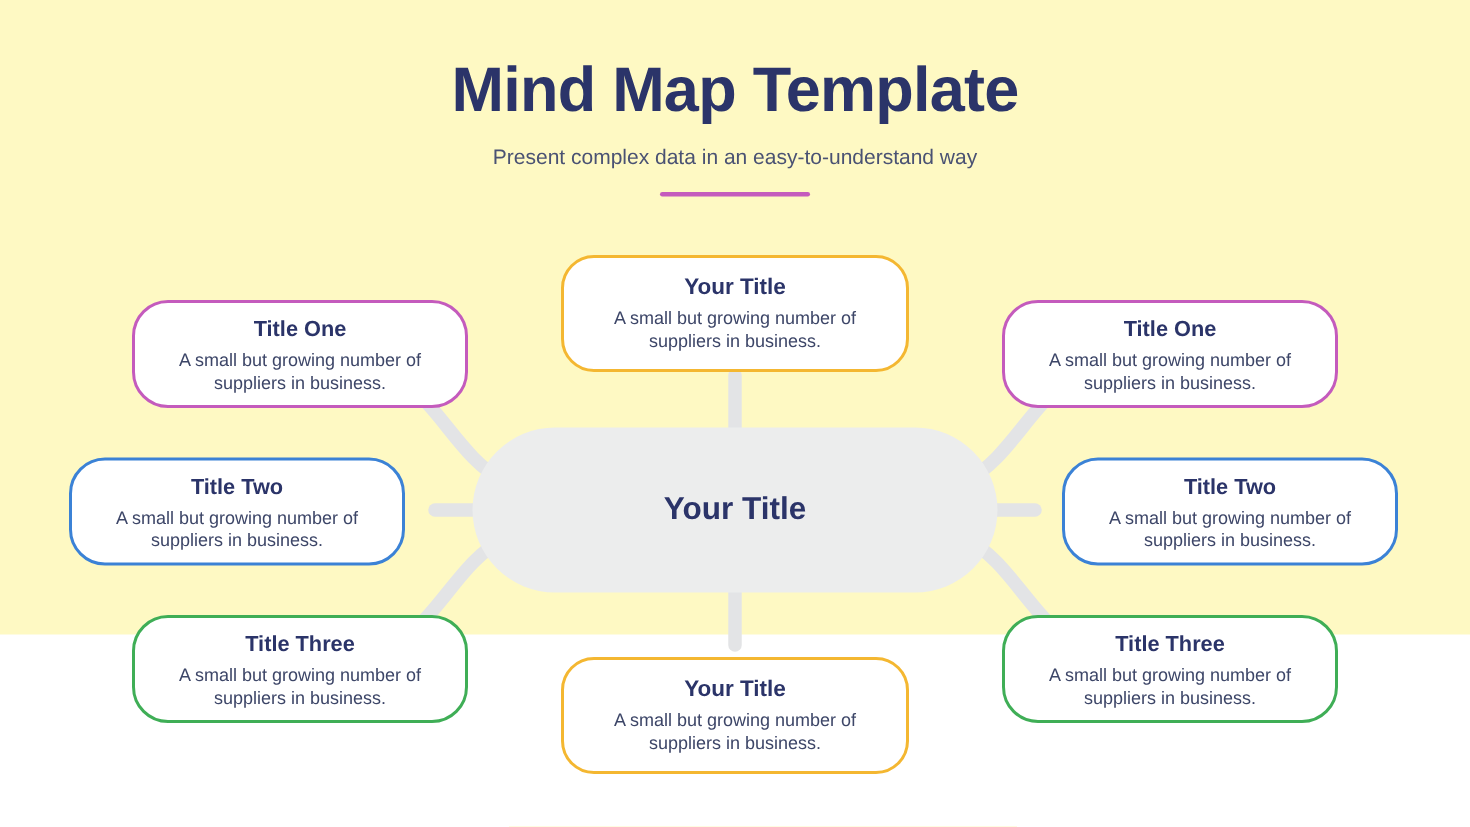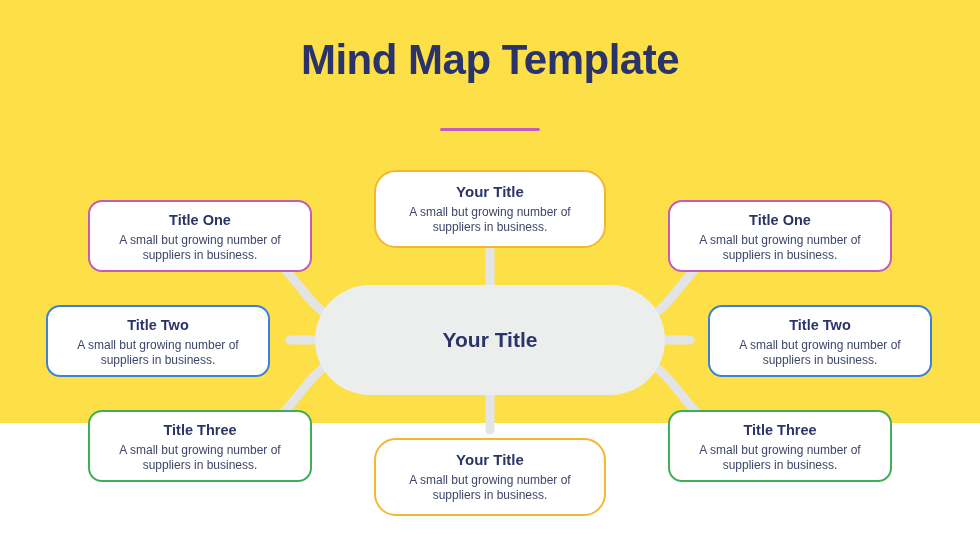--- a/index.html
+++ b/index.html
@@ -10,21 +10,21 @@
     width: 980px;
     height: 551px;
     background: #ffffff;
     font-family: "Liberation Sans", sans-serif;
     overflow: hidden;
   }
   .slide {
     position: relative;
     width: 980px;
     height: 423px;
-    background: #fde047;
+    background: #fef9c3;
   }
 
   
   .title {
     position: absolute;
     top: 36px;
     left: 0;
     width: 980px;
     text-align: center;
     font-size: 42px;
@@ -78,21 +78,21 @@
     font-weight: bold;
     color: #2b3469;
   }
 
   
   .card {
     position: absolute;
     width: 224px;
     height: 72px;
     border: 2px solid #cccccc;
-    border-radius: 14px;
+    border-radius: 24px;
     background: #ffffff;
     box-sizing: border-box;
     padding: 9px 10px 0 10px;
     text-align: center;
   }
   .card .h {
     font-size: 14.5px;
     font-weight: bold;
     color: #2b3469;
     line-height: 18px;
@@ -112,20 +112,21 @@
     padding-top: 11px;
   }
   .card.wide .h { font-size: 15px; }
 </style>
 </head>
 <body>
 
 <div class="slide">
 
   <div class="title">Mind Map Template</div>
+  <div class="subtitle">Present complex data in an easy-to-understand way</div>
   <div class="rule"></div>
 
   <svg class="connectors" viewBox="0 0 980 551">
     <g stroke="#e3e4e6" stroke-width="9" fill="none" stroke-linecap="round">
 
       <path d="M335,320 C305,305 290,262 258,248"></path>
       <path d="M330,340 L290,340"></path>
       <path d="M335,360 C305,375 290,418 258,432"></path>
 
       <path d="M645,320 C675,305 690,262 722,248"></path>

